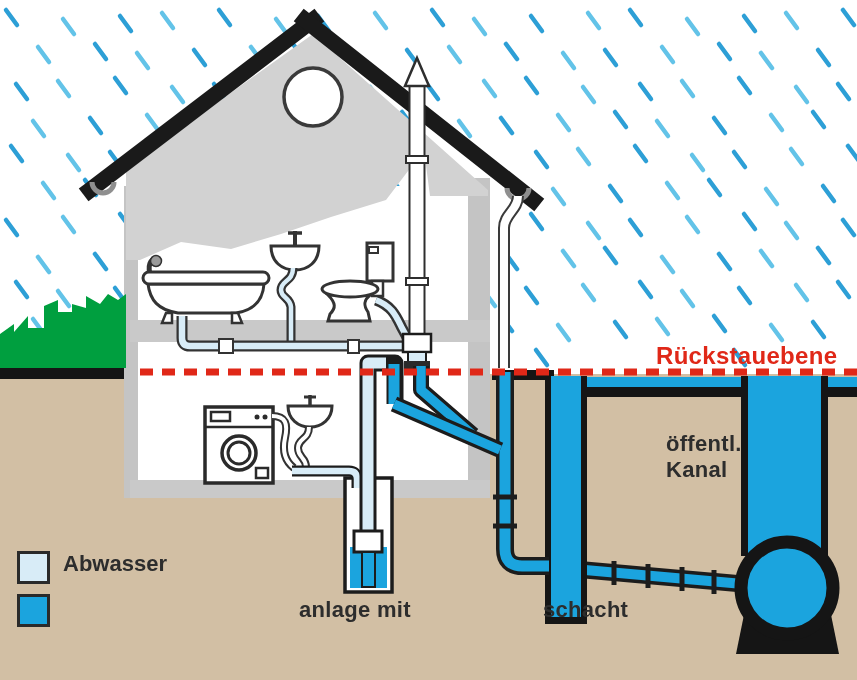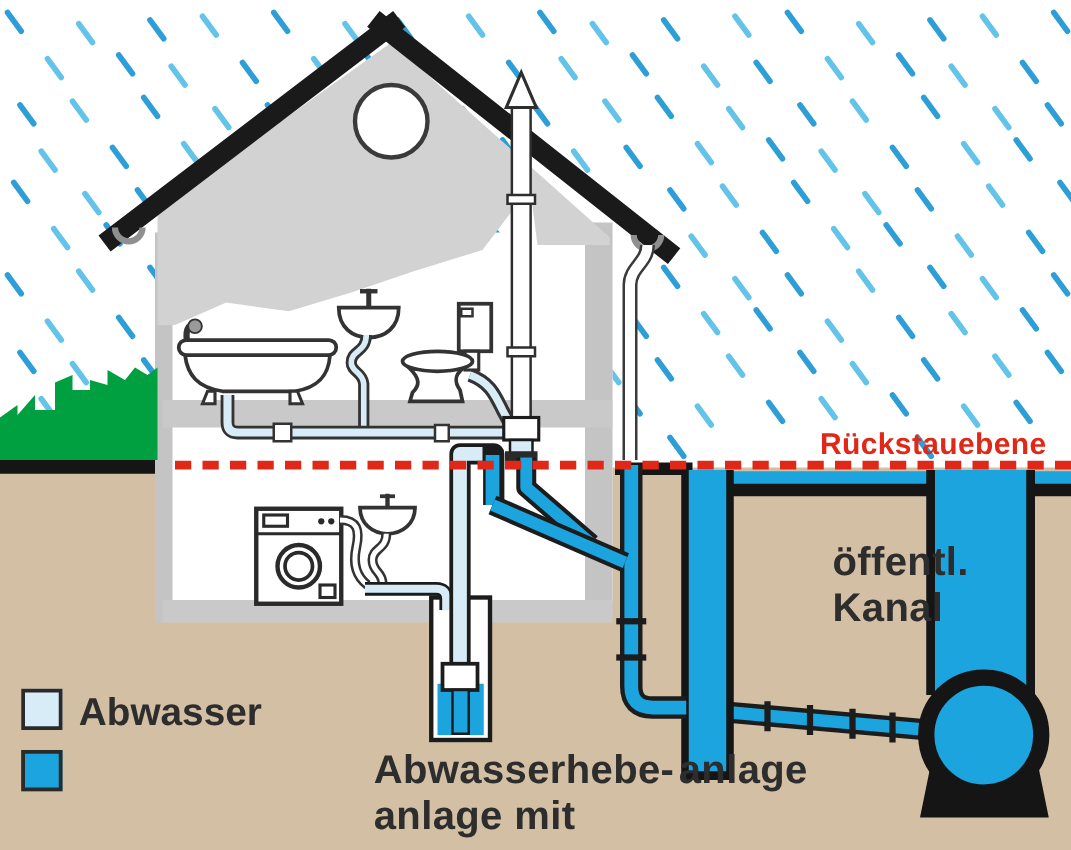--- a/index.html
+++ b/index.html
@@ -1,26 +1,26 @@
 <!DOCTYPE html>
 <html style="--rain-light: #63c3e8; --rain-dark: #2d9fd6; --wastewater: #d8ecf7; --rainwater: #1ba4de; --ground: #d2bfa4; --vegetation: #009f3f; --backflow-line: #e02818; --roof: #1a1a1a;"><head>
 <meta charset="utf-8">
 <style>
   html,body{margin:0;padding:0;background:#fff;}
   #stage{position:relative;width:857px;height:680px;overflow:hidden;
          font-family:Liberation Sans, sans-serif;background:#86efac;}
   #scene{position:absolute;left:0;top:0;}
   .lbl{position:absolute;font-weight:bold;color:#2d2d2d;line-height:1.17;
-       font-size:32px;letter-spacing:0.3px;white-space:nowrap;}
+       font-size:22px;letter-spacing:0.3px;white-space:nowrap;}
   .lbl-backflow{color:var(--backflow-line,#e02818);font-size:24px;}
   .legend{position:absolute;left:17px;top:550px;}
   .legend-row{display:flex;align-items:flex-start;margin-bottom:9px;}
   .swatch{width:27px;height:27px;border:3px solid #2a2a2a;flex:0 0 auto;
           margin-right:13px;margin-top:1px;}
-  .legend-text{font-weight:bold;color:#2d2d2d;font-size:31px;line-height:1.3;}
+  .legend-text{font-weight:bold;color:#2d2d2d;font-size:22px;line-height:1.3;}
 </style>
 </head>
 <body>
 
 <div id="stage">
 <svg id="scene" width="857" height="680" viewBox="0 0 857 680">
 
   <rect x="0" y="0" width="857" height="680" fill="#ffffff"></rect>
 
   <g>
@@ -354,25 +354,24 @@
 </svg>
 
   <div class="lbl lbl-backflow" style="left:656px;top:342px;">Rückstauebene</div>
 
   <div class="lbl" style="left:666px;top:431px;">
     <div>öffentl.</div>
     <div>Kanal</div>
   </div>
 
   <div class="lbl" style="left:543px;top:597px;">
-    <div>anlage</div>
+    <div>schacht</div>
   </div>
 
   <div class="lbl" style="left:299px;top:597px;">
-    <div>Abwasserhebe-</div>
     <div>anlage mit</div>
   </div>
 
   <div class="legend">
     <div class="legend-row">
       <div class="swatch" style="background: rgb(216, 236, 247);"></div>
       <div class="legend-text">Abwasser</div>
     </div>
     <div class="legend-row">
       <div class="swatch" style="background: rgb(27, 164, 222);"></div>

